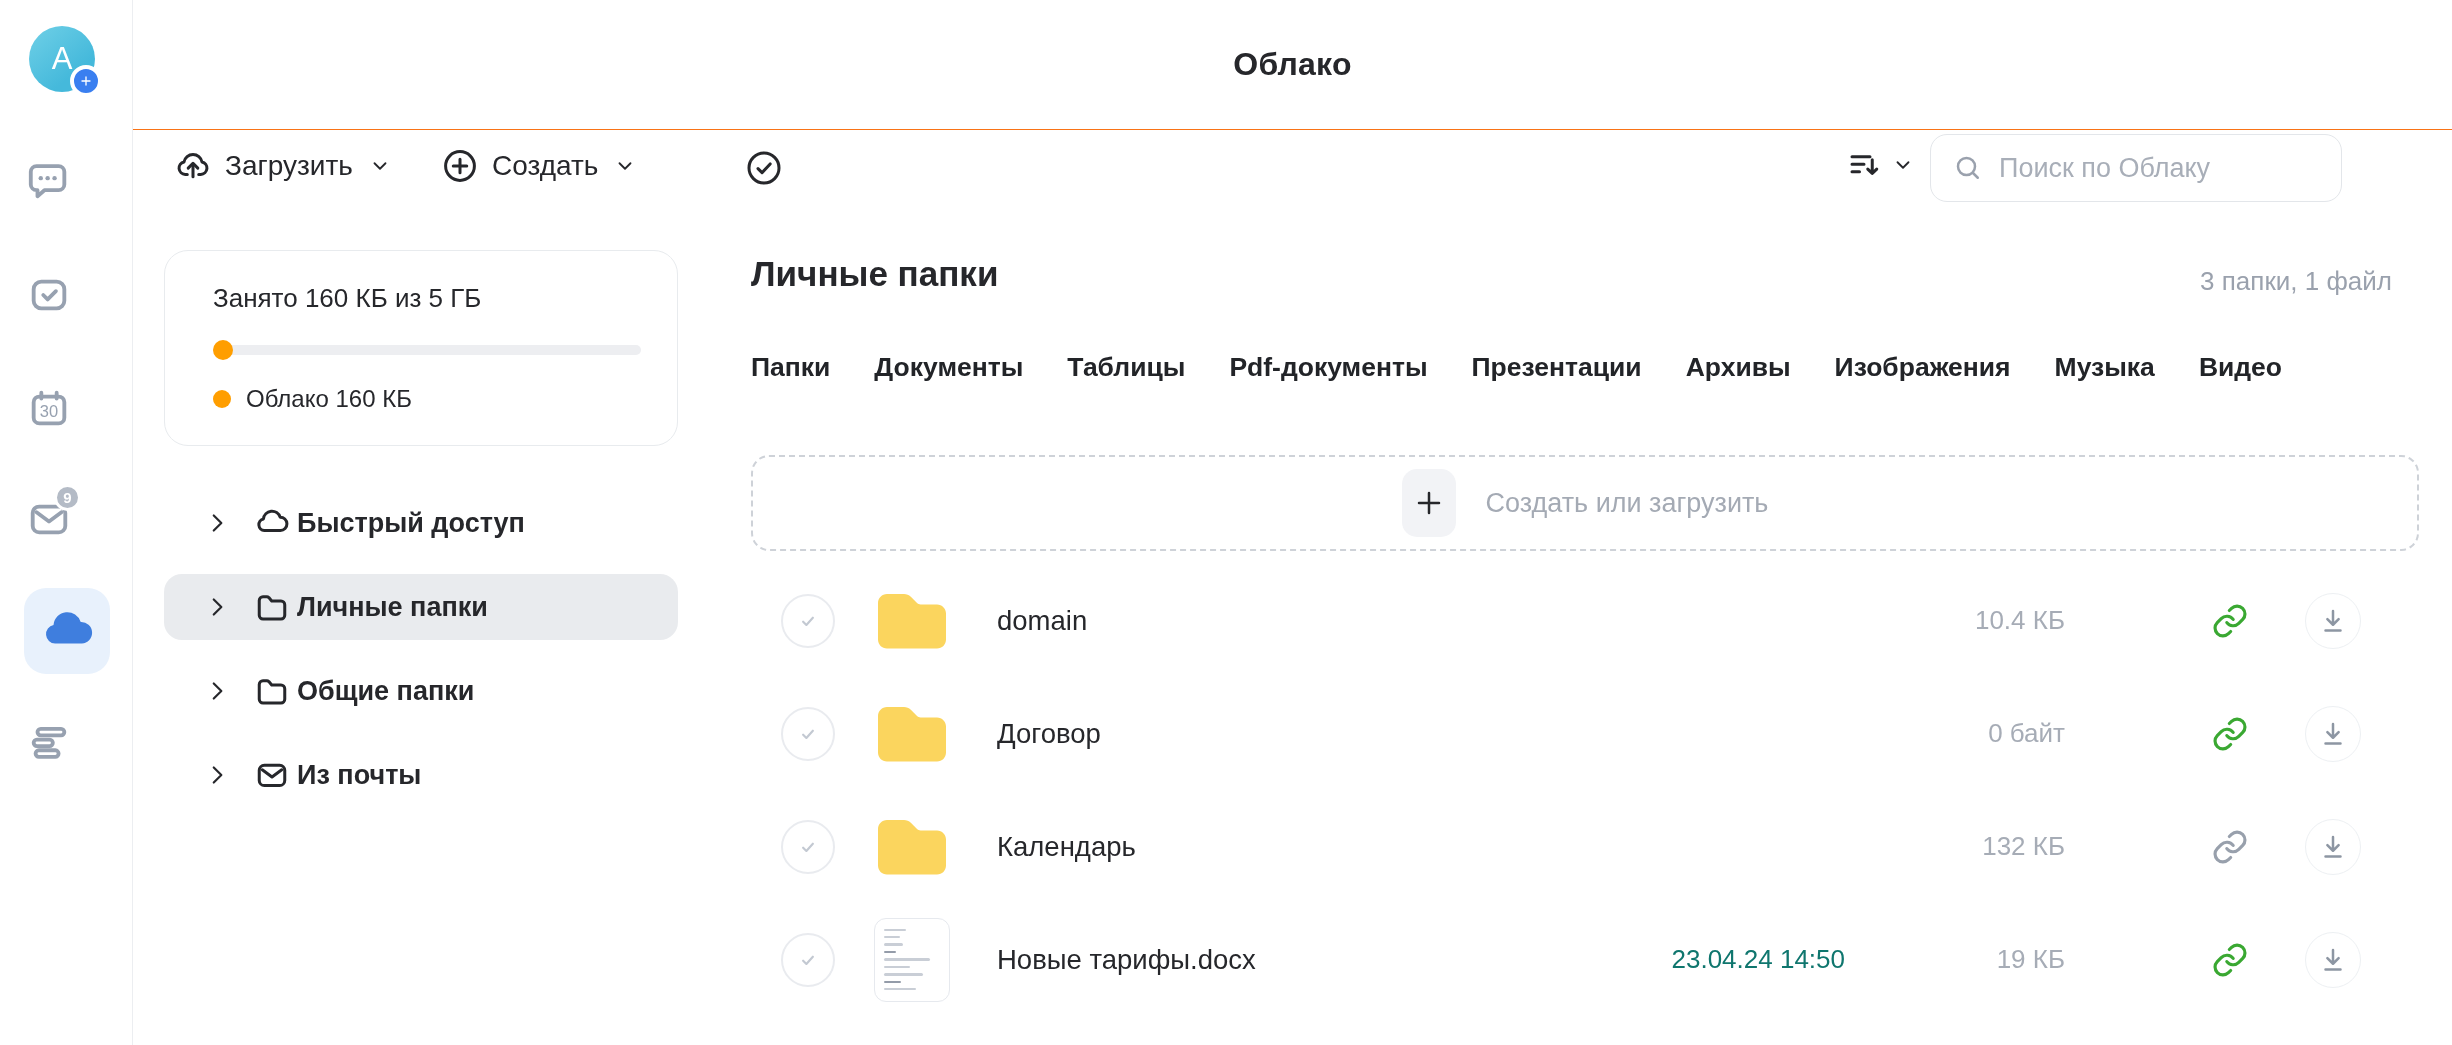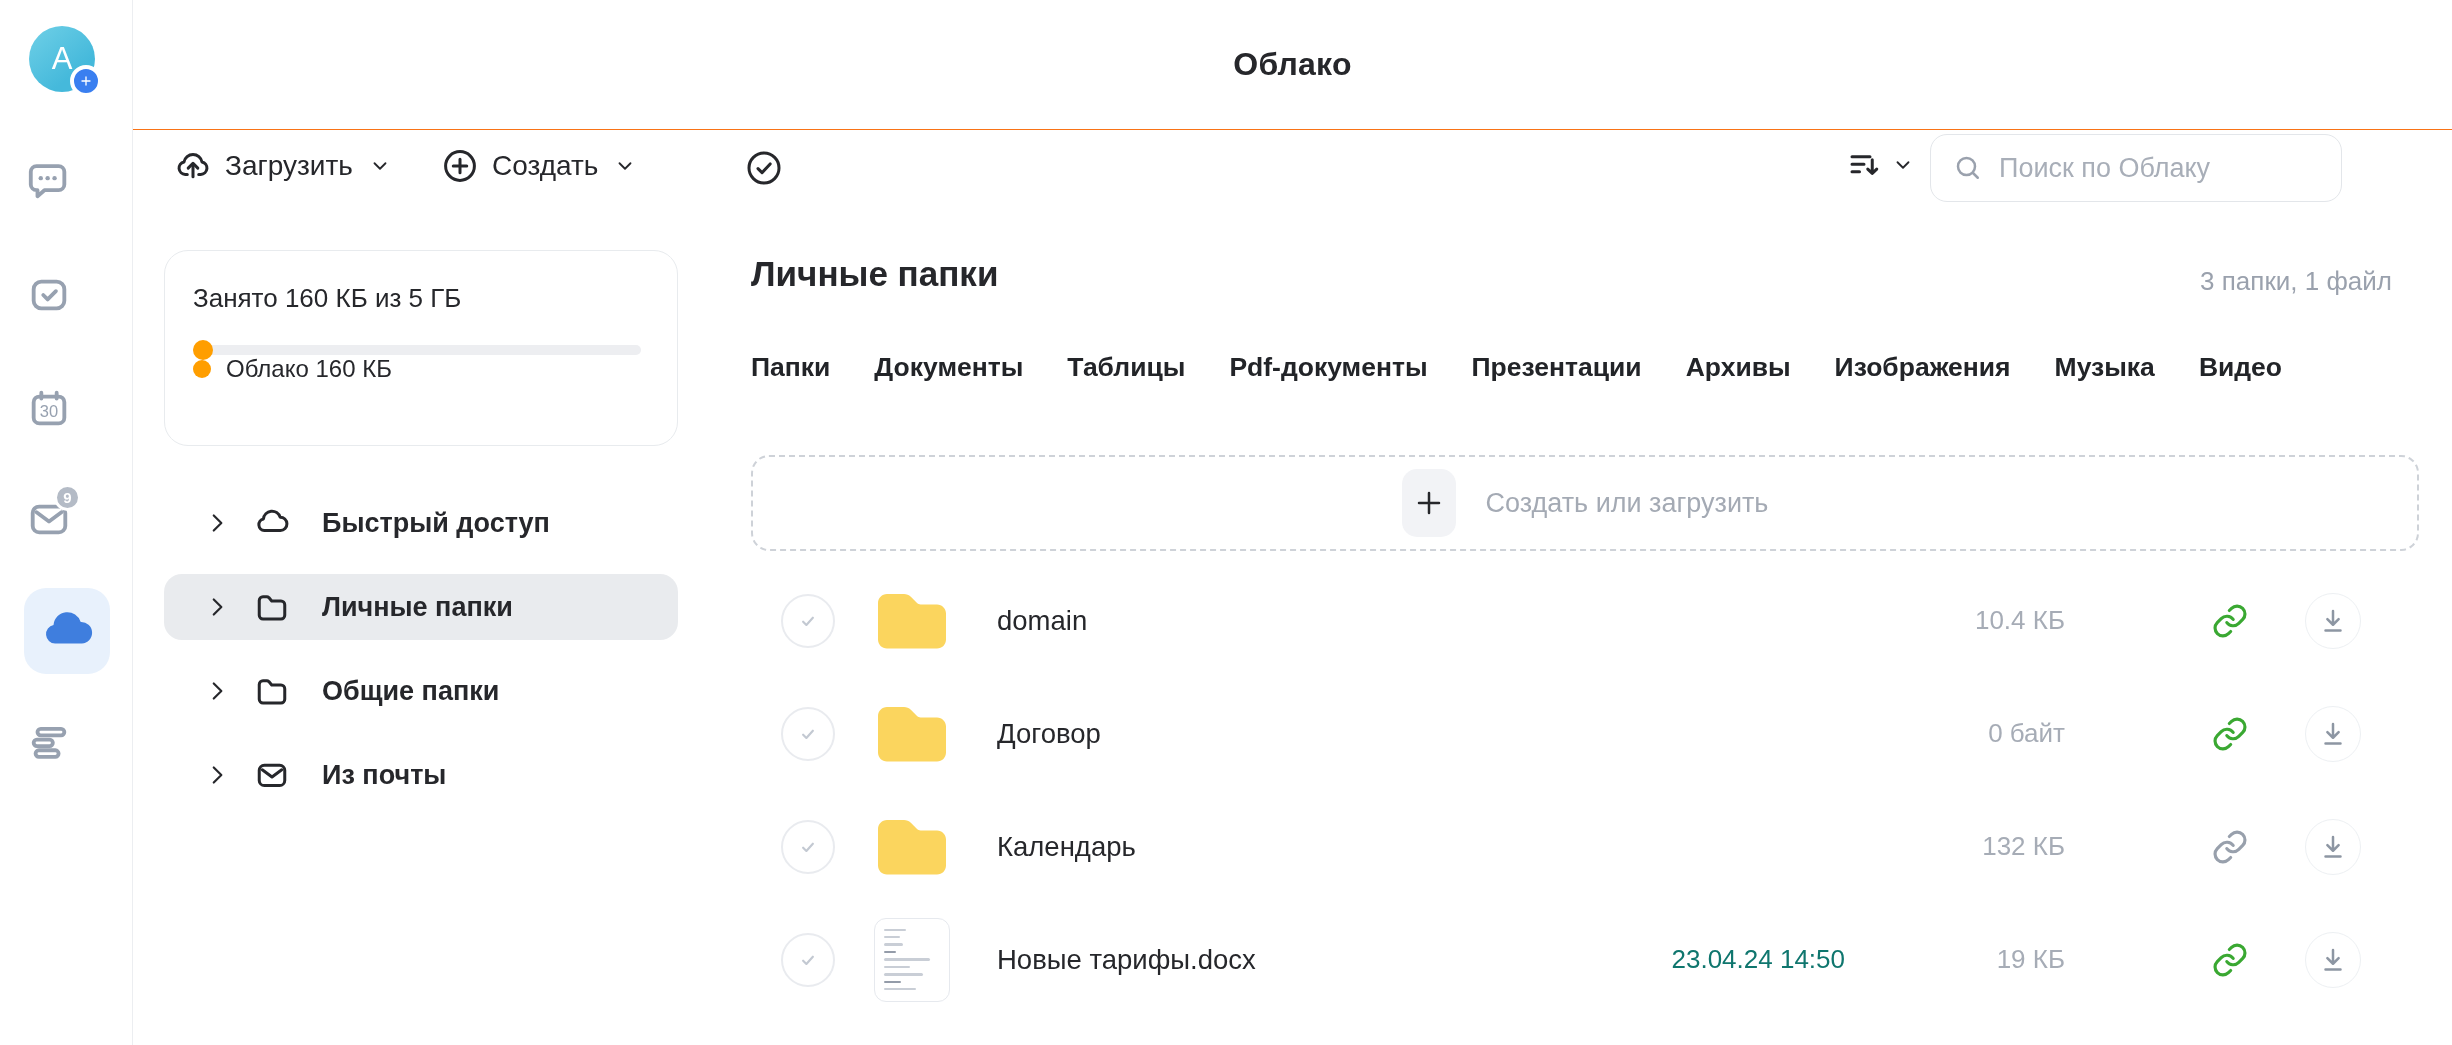--- a/index.html
+++ b/index.html
@@ -40,34 +40,34 @@
   .sort-ctl svg.s { width:36px; height:36px; }
   .sort-ctl svg.chev { width:22px; height:22px; }
   .search { position:absolute; left:1930px; top:134px; width:412px; height:68px; border:1.5px solid #e3e6ea;
             border-radius:17px; display:flex; align-items:center; padding-left:22px; gap:16px; background:#fff; }
   .search svg { width:30px; height:30px; color:#9aa1ad; flex:none; }
   .search input { border:none; outline:none; font-size:27px; font-family:inherit; color:#26272b; width:300px; background:transparent; }
   .search input::placeholder { color:#a8aeb8; }
 
   
   .storage-card { position:absolute; left:164px; top:250px; width:514px; height:196px; border:1.5px solid #e8ebee;
-                  border-radius:24px; padding:32px 36px 0 28px; }
+                  border-radius:24px; padding:32px 36px 0 48px; }
   .storage-title { font-size:26px; font-weight:500; color:#26272b; }
   .storage-bar { position:relative; margin-top:31px; height:10px; border-radius:6px; background:#edeef1; }
   .storage-dot { position:absolute; left:0; top:-5px; width:20px; height:20px; border-radius:50%; background:#ff9e00; }
-  .storage-legend { display:flex; align-items:center; gap:15px; font-size:24px; color:#26272b; }
+  .storage-legend { margin-top:30px; display:flex; align-items:center; gap:15px; font-size:24px; color:#26272b; }
   .legend-dot { width:18px; height:18px; border-radius:50%; background:#ff9e00; flex:none; }
 
   .tree { position:absolute; left:164px; top:490px; width:514px; }
   .tree-row { position:relative; height:66px; margin-bottom:18px; display:flex; align-items:center;
               padding-left:40px; border-radius:18px; cursor:pointer; }
   .tree-row.selected { background:#e9ebee; }
   .tree-row .chev { width:26px; height:26px; color:#26272b; flex:none; }
   .tree-row .node-ic { width:36px; height:36px; margin-left:24px; color:#26272b; flex:none; }
-  .tree-row .lbl { margin-left:32px; font-size:27px; font-weight:600; color:#26272b; }
+  .tree-row .lbl { margin-left:7px; font-size:27px; font-weight:600; color:#26272b; }
   .tree-row.trash-row { padding-left:34px; }
   .tree-row.trash-row .node-ic { margin-left:0; width:32px; height:32px; }
   .tree-row.trash-row .lbl { margin-left:18px; }
 
   
   .main-title { position:absolute; left:751px; top:254px; font-size:35px; font-weight:700; }
   .main-summary { position:absolute; right:60px; top:266px; font-size:26px; color:#9aa1ad;margin-left:39px; }
   .tabs { position:absolute; left:751px; top:352px; display:flex; gap:44px; }
   .tab { font-size:26.5px; font-weight:600; color:#222428; cursor:pointer; white-space:nowrap; }
 

